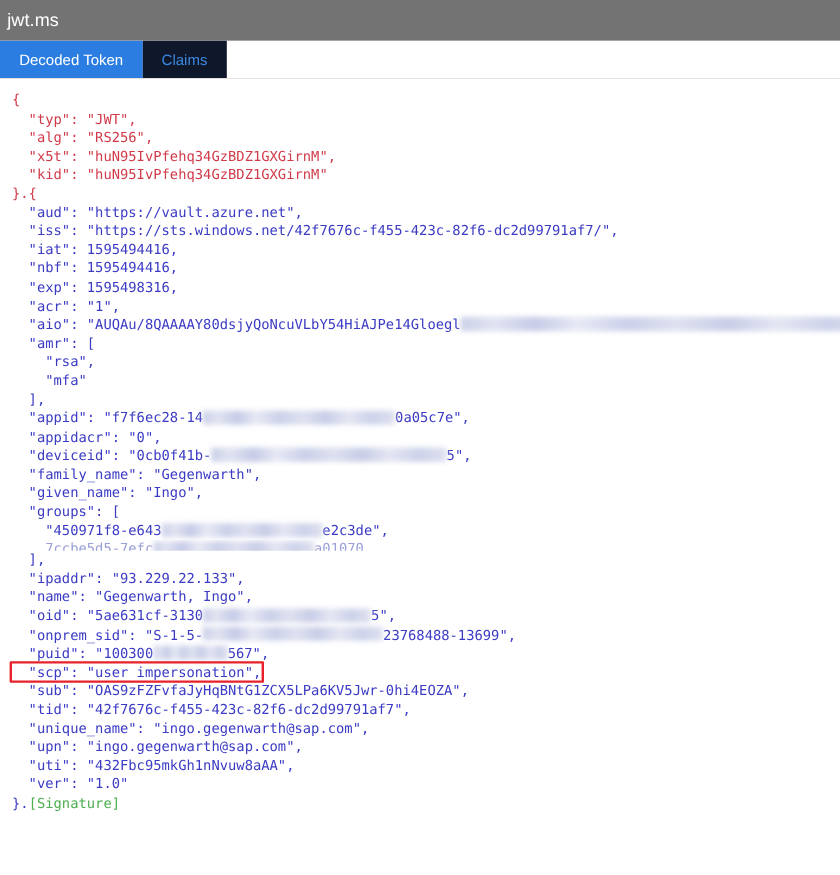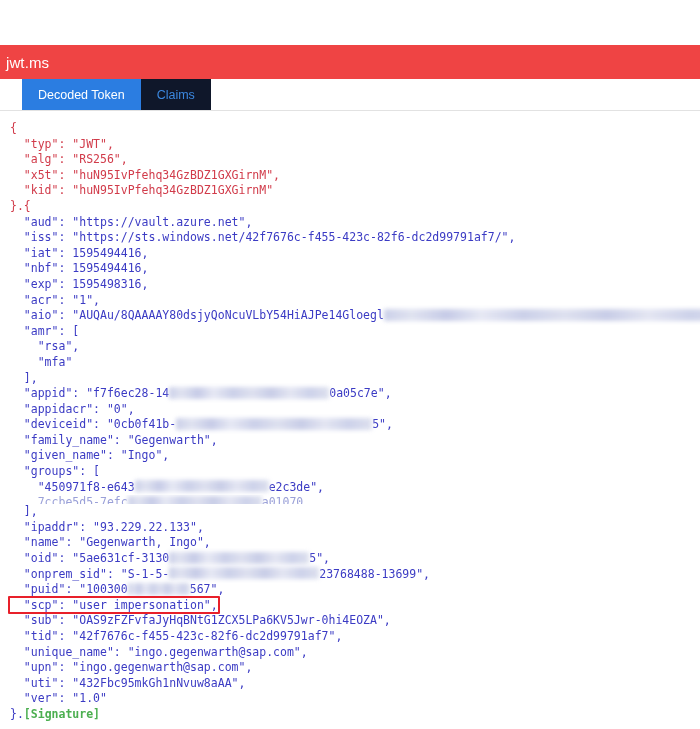--- a/index.html
+++ b/index.html
@@ -11,42 +11,40 @@
     width: 700px;
     height: 729px;
     font-family: "Liberation Sans", sans-serif;
     overflow: hidden;
     position: relative;
   }
 
   
   .header-bar {
     height: 34px;
-    background: #ef4444;
+    background: #737373;
     display: flex;
     align-items: center;
     padding-left: 6px;
     box-sizing: border-box;
-    margin-top: 45px;
   }
   .header-title {
     color: #ffffff;
     font-size: 15px;
     font-family: "Liberation Sans", sans-serif;
     letter-spacing: 0.1px;
   }
 
   
   .tab-strip {
     height: 31px;
     background: #ffffff;
     display: flex;
     align-items: stretch;
     border-bottom: 1px solid #e2e2e2;
-    padding-left: 22px;
   }
   .tab {
     display: flex;
     align-items: center;
     padding: 0 16px;
     font-size: 12.5px;
     cursor: pointer;
     box-sizing: border-box;
     white-space: nowrap;
   }
@@ -78,21 +76,21 @@
   }
   .line {
     height: 15.6px;
     white-space: pre;
     position: relative;
   }
 
   
   .c-header  { color: #d13b4a; }   
   .c-payload { color: #3b3bc4; }   
-  .c-sig     { color: #4caf50; font-weight: bold; }
+  .c-sig     { color: #4caf50; }
 
   
   .redact {
     display: inline-block;
     vertical-align: middle;
     background: linear-gradient(90deg,
         #c9cee8 0%, #dfe2f0 8%, #c4c9e6 18%, #e6e8f4 28%,
         #c9cee8 40%, #dde0ef 52%, #c6cbe6 64%, #e3e5f2 76%,
         #cbd0e9 88%, #dcdfee 100%);
     filter: blur(2.2px);

